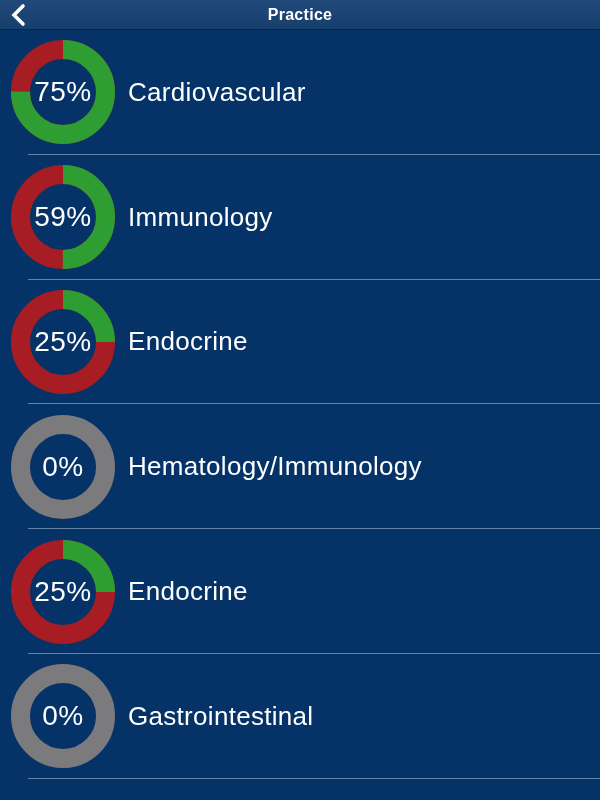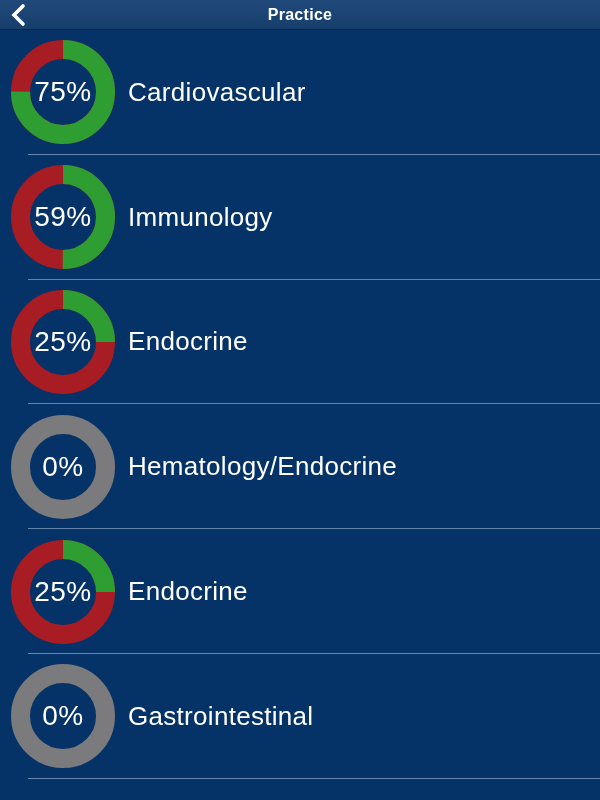--- a/index.html
+++ b/index.html
@@ -103,21 +103,21 @@
   </div>
 
   <div class="row">
     <div class="ring-wrap">
       <svg class="ring-svg" viewBox="0 0 104 104">
         <circle class="ring-base" cx="52" cy="52" r="42.5" stroke="#7b7a7c"></circle>
 
       </svg>
       <span class="pct">0%</span>
     </div>
-    <span class="label">Hematology/Endocrine</span>
+    <span class="label">Hematology/Immunology</span>
   </div>
 
   <div class="row">
     <div class="ring-wrap">
       <svg class="ring-svg" viewBox="0 0 104 104">
         <circle class="ring-base" cx="52" cy="52" r="42.5" stroke="#a81d24"></circle>
         <circle class="ring-prog" cx="52" cy="52" r="42.5" transform="rotate(-90 52 52)" stroke="#2f9e32" stroke-dasharray="66.7588438887831 267.0353755551324"></circle>
       </svg>
       <span class="pct">25%</span>
     </div>

